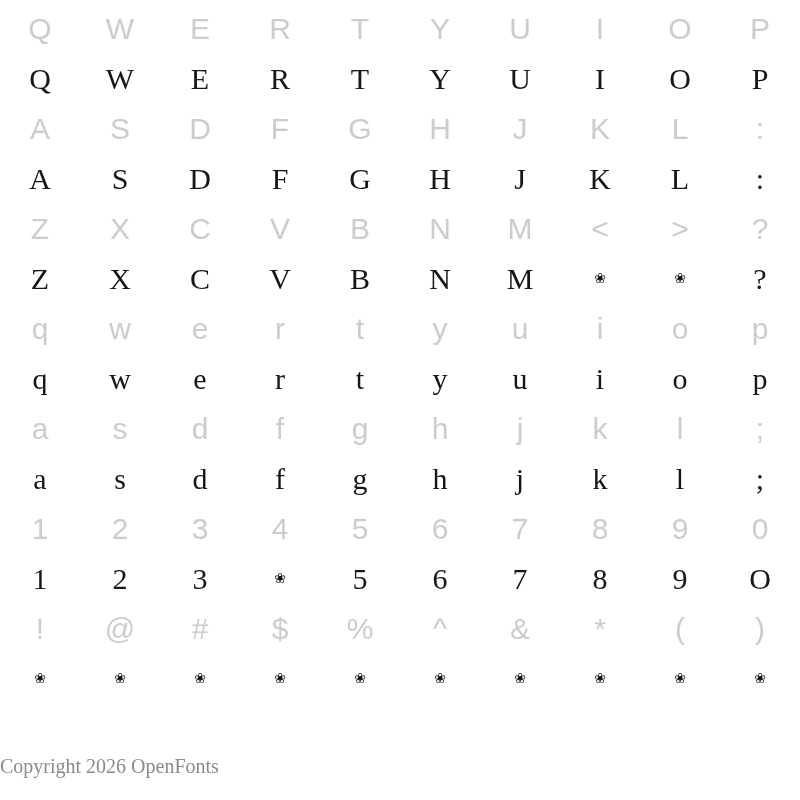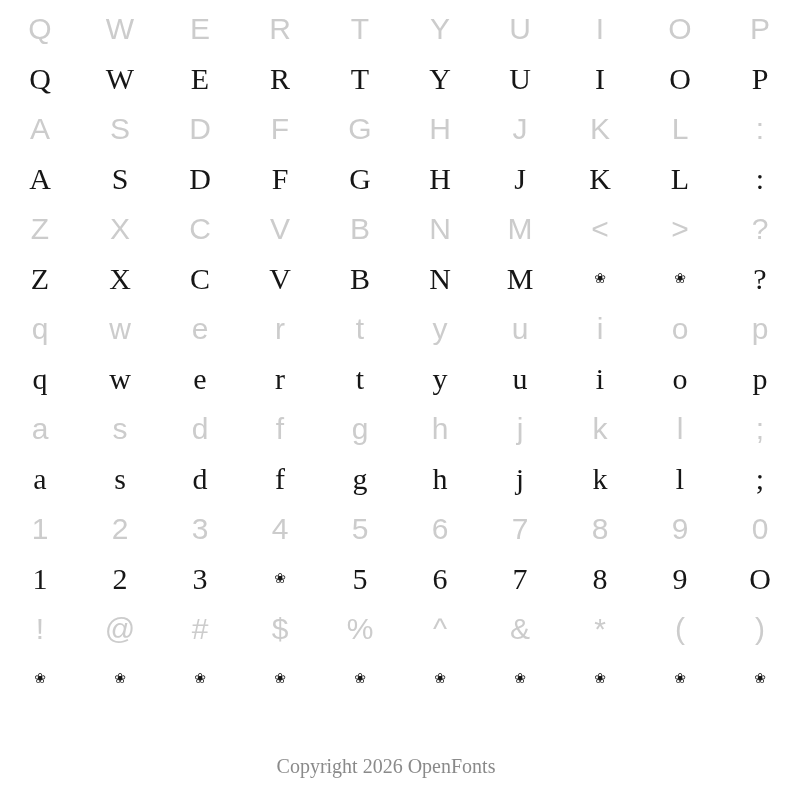--- a/index.html
+++ b/index.html
@@ -56,21 +56,20 @@
   }
   .cell.notdef {
     font-size: 14px;
     color: #161616;
   }
   .footer {
     position: absolute;
     left: 0;
     bottom: 22px;
     width: 800px;
-    text-align: center;
     padding-right: 28px;
     box-sizing: border-box;
     font-family: "Liberation Serif", serif;
     font-size: 20px;
     color: #8a8a8a;
   }
   .footer-inner {
     display: inline-block;
   }
 </style>

